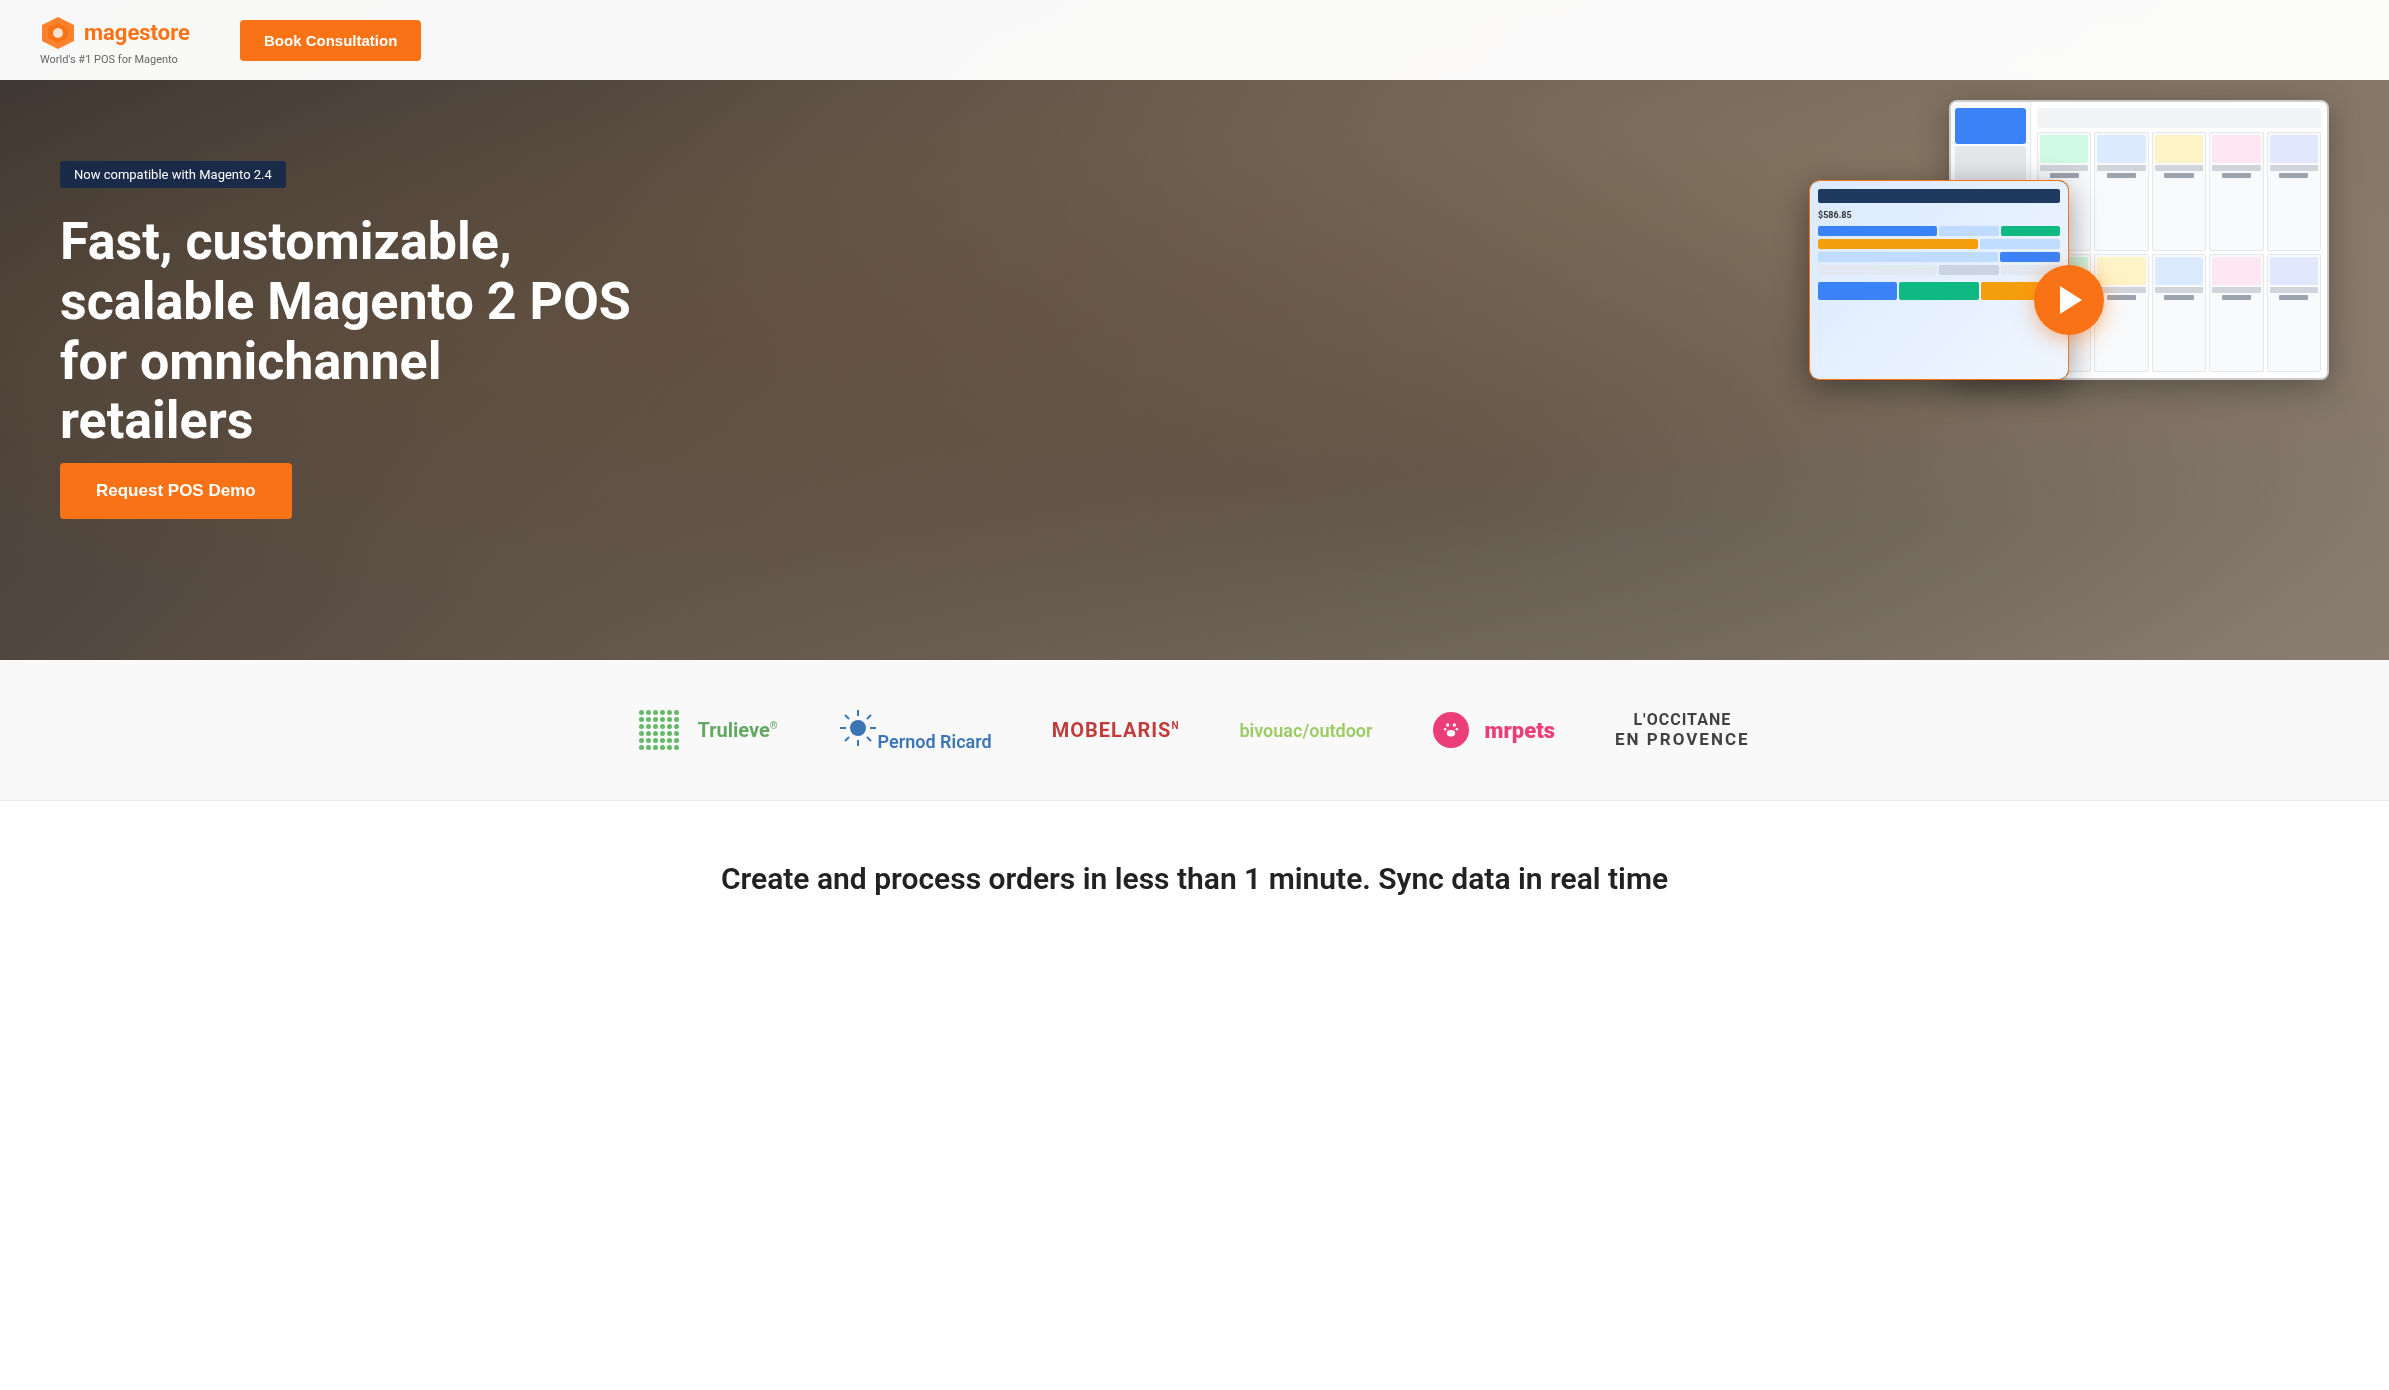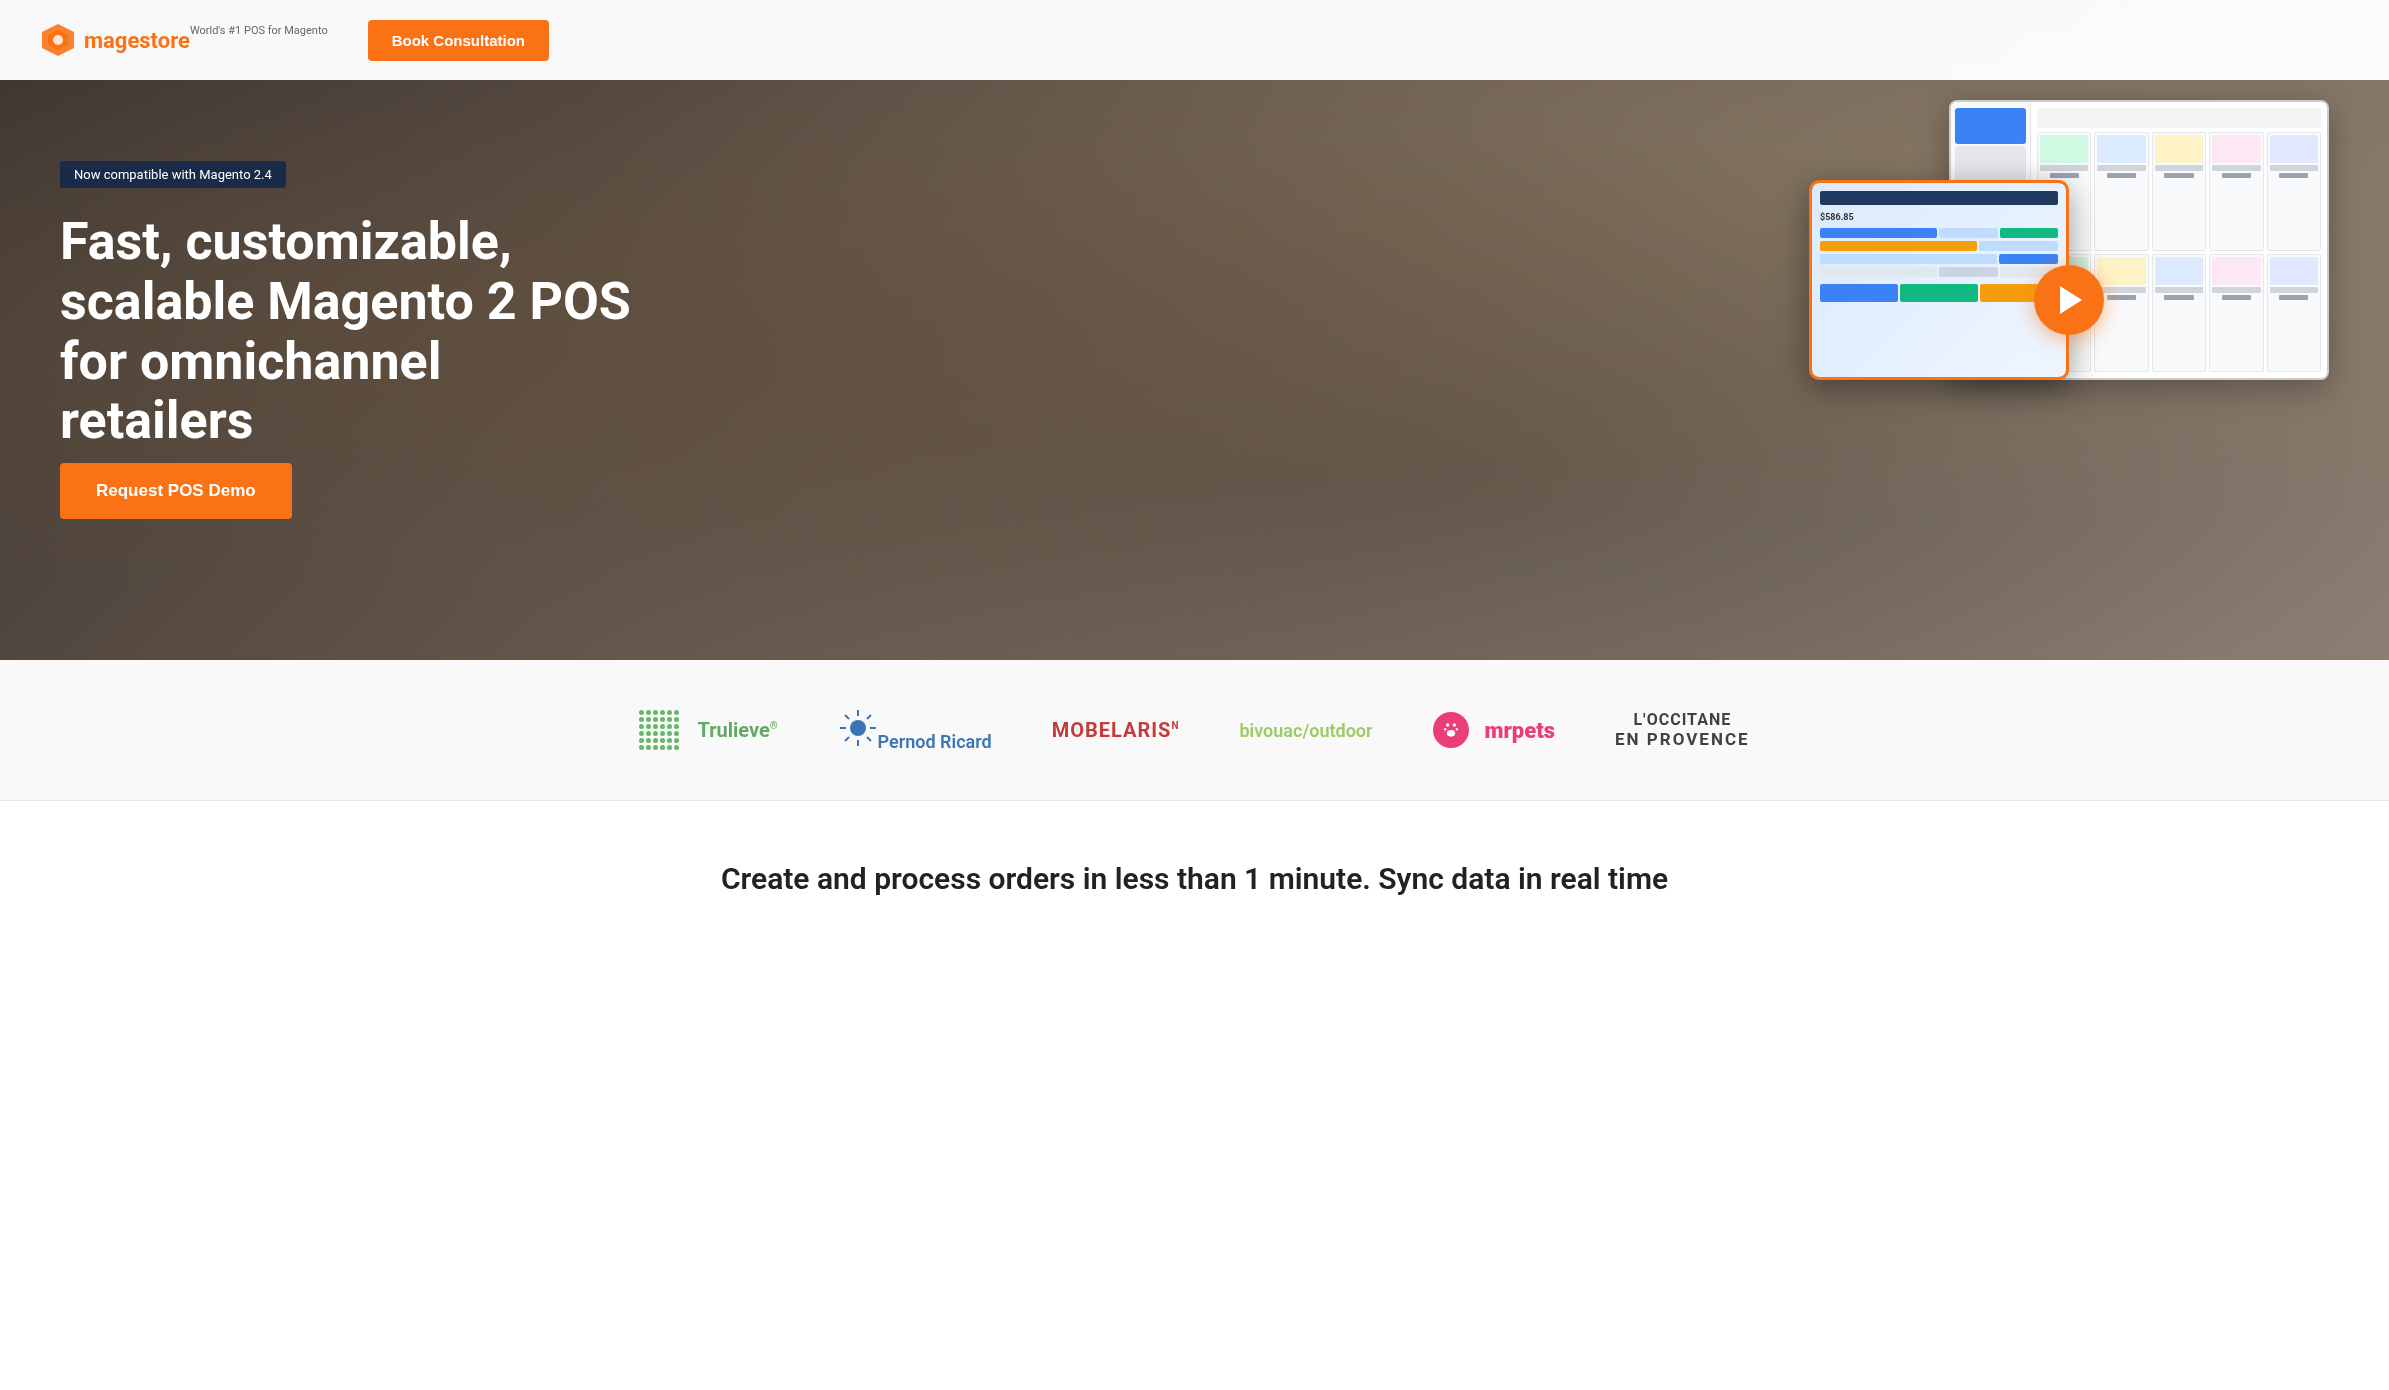--- a/index.html
+++ b/index.html
@@ -11,20 +11,21 @@
       top: 0; left: 0; right: 0;
       z-index: 10;
       display: flex;
       align-items: center;
       padding: 0 40px;
       height: 80px;
       background: rgba(255,255,255,0.97);
     }
     .logo-area {
       display: flex;
+      flex-direction: column;
       align-items: flex-start;
       margin-right: 40px;
       min-width: 160px;
     }
     .logo-row {
       display: flex;
       align-items: center;
       gap: 8px;
     }
     .logo-icon {
@@ -171,21 +172,21 @@
       border-radius: 0 0 4px 4px;
     }
     .screenshot-tablet {
       position: absolute;
       left: 0;
       top: 80px;
       width: 260px;
       height: 200px;
       background: #222;
       border-radius: 10px;
-      border: 3px solid #f97316;
+      border: 1px solid #f97316;
       overflow: hidden;
       box-shadow: 0 8px 32px rgba(0,0,0,0.4);
       z-index: 4;
     }
     .tablet-screen {
       width: 100%;
       height: 100%;
       background: linear-gradient(135deg, #dbeafe 0%, #eff6ff 100%);
       display: flex;
       flex-direction: column;

